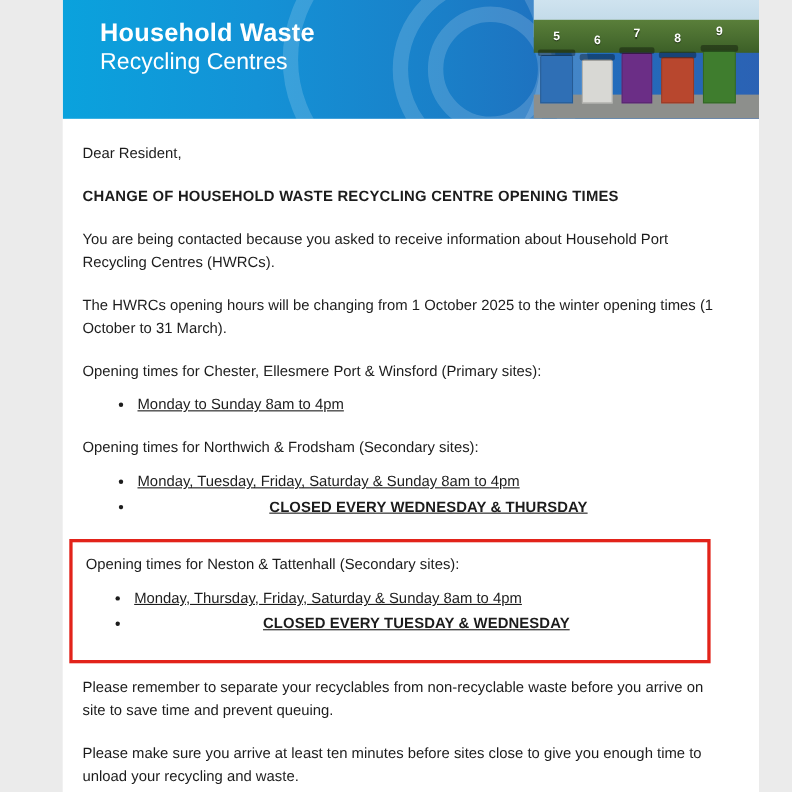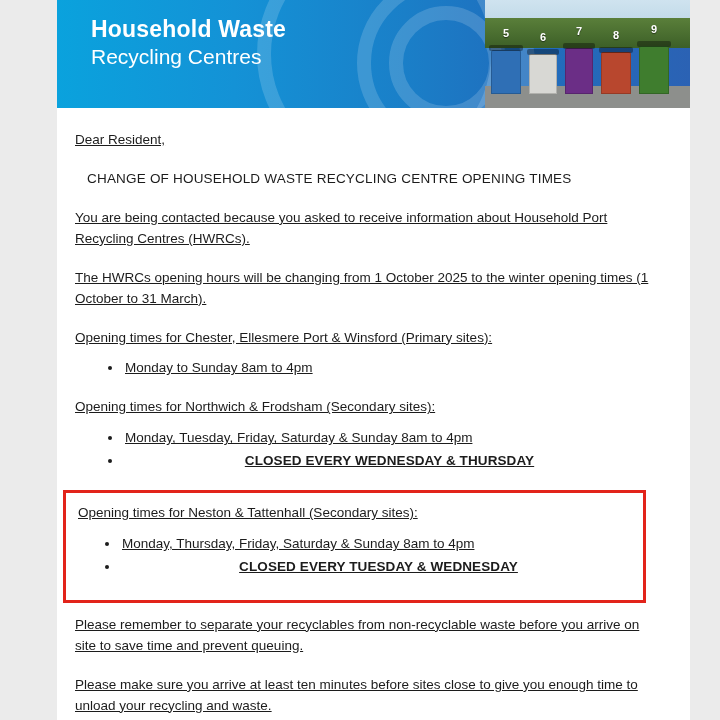--- a/index.html
+++ b/index.html
@@ -99,29 +99,28 @@
   }
   
   .body {
     padding: 22px 36px 0 18px;
     color: #1c1c1c;
     font-size: 13.5px;
     line-height: 1.55;
   }
   .body p {
     margin: 0 0 18px 0;
-    text-decoration: underline;
   }
   .body p.tight {
     margin-bottom: 10px;
   }
   .body h2 {
-    margin: 0 0 18px 12px;
+    margin: 0 0 18px 0;
     font-size: 13.5px;
-    font-weight: normal;
+    font-weight: bold;
     letter-spacing: 0.2px;
   }
   ul.times {
     margin: 0 0 18px 0;
     padding-left: 48px;
     list-style: disc;
   }
   ul.times li {
     margin: 0 0 2px 0;
     padding-left: 2px;

